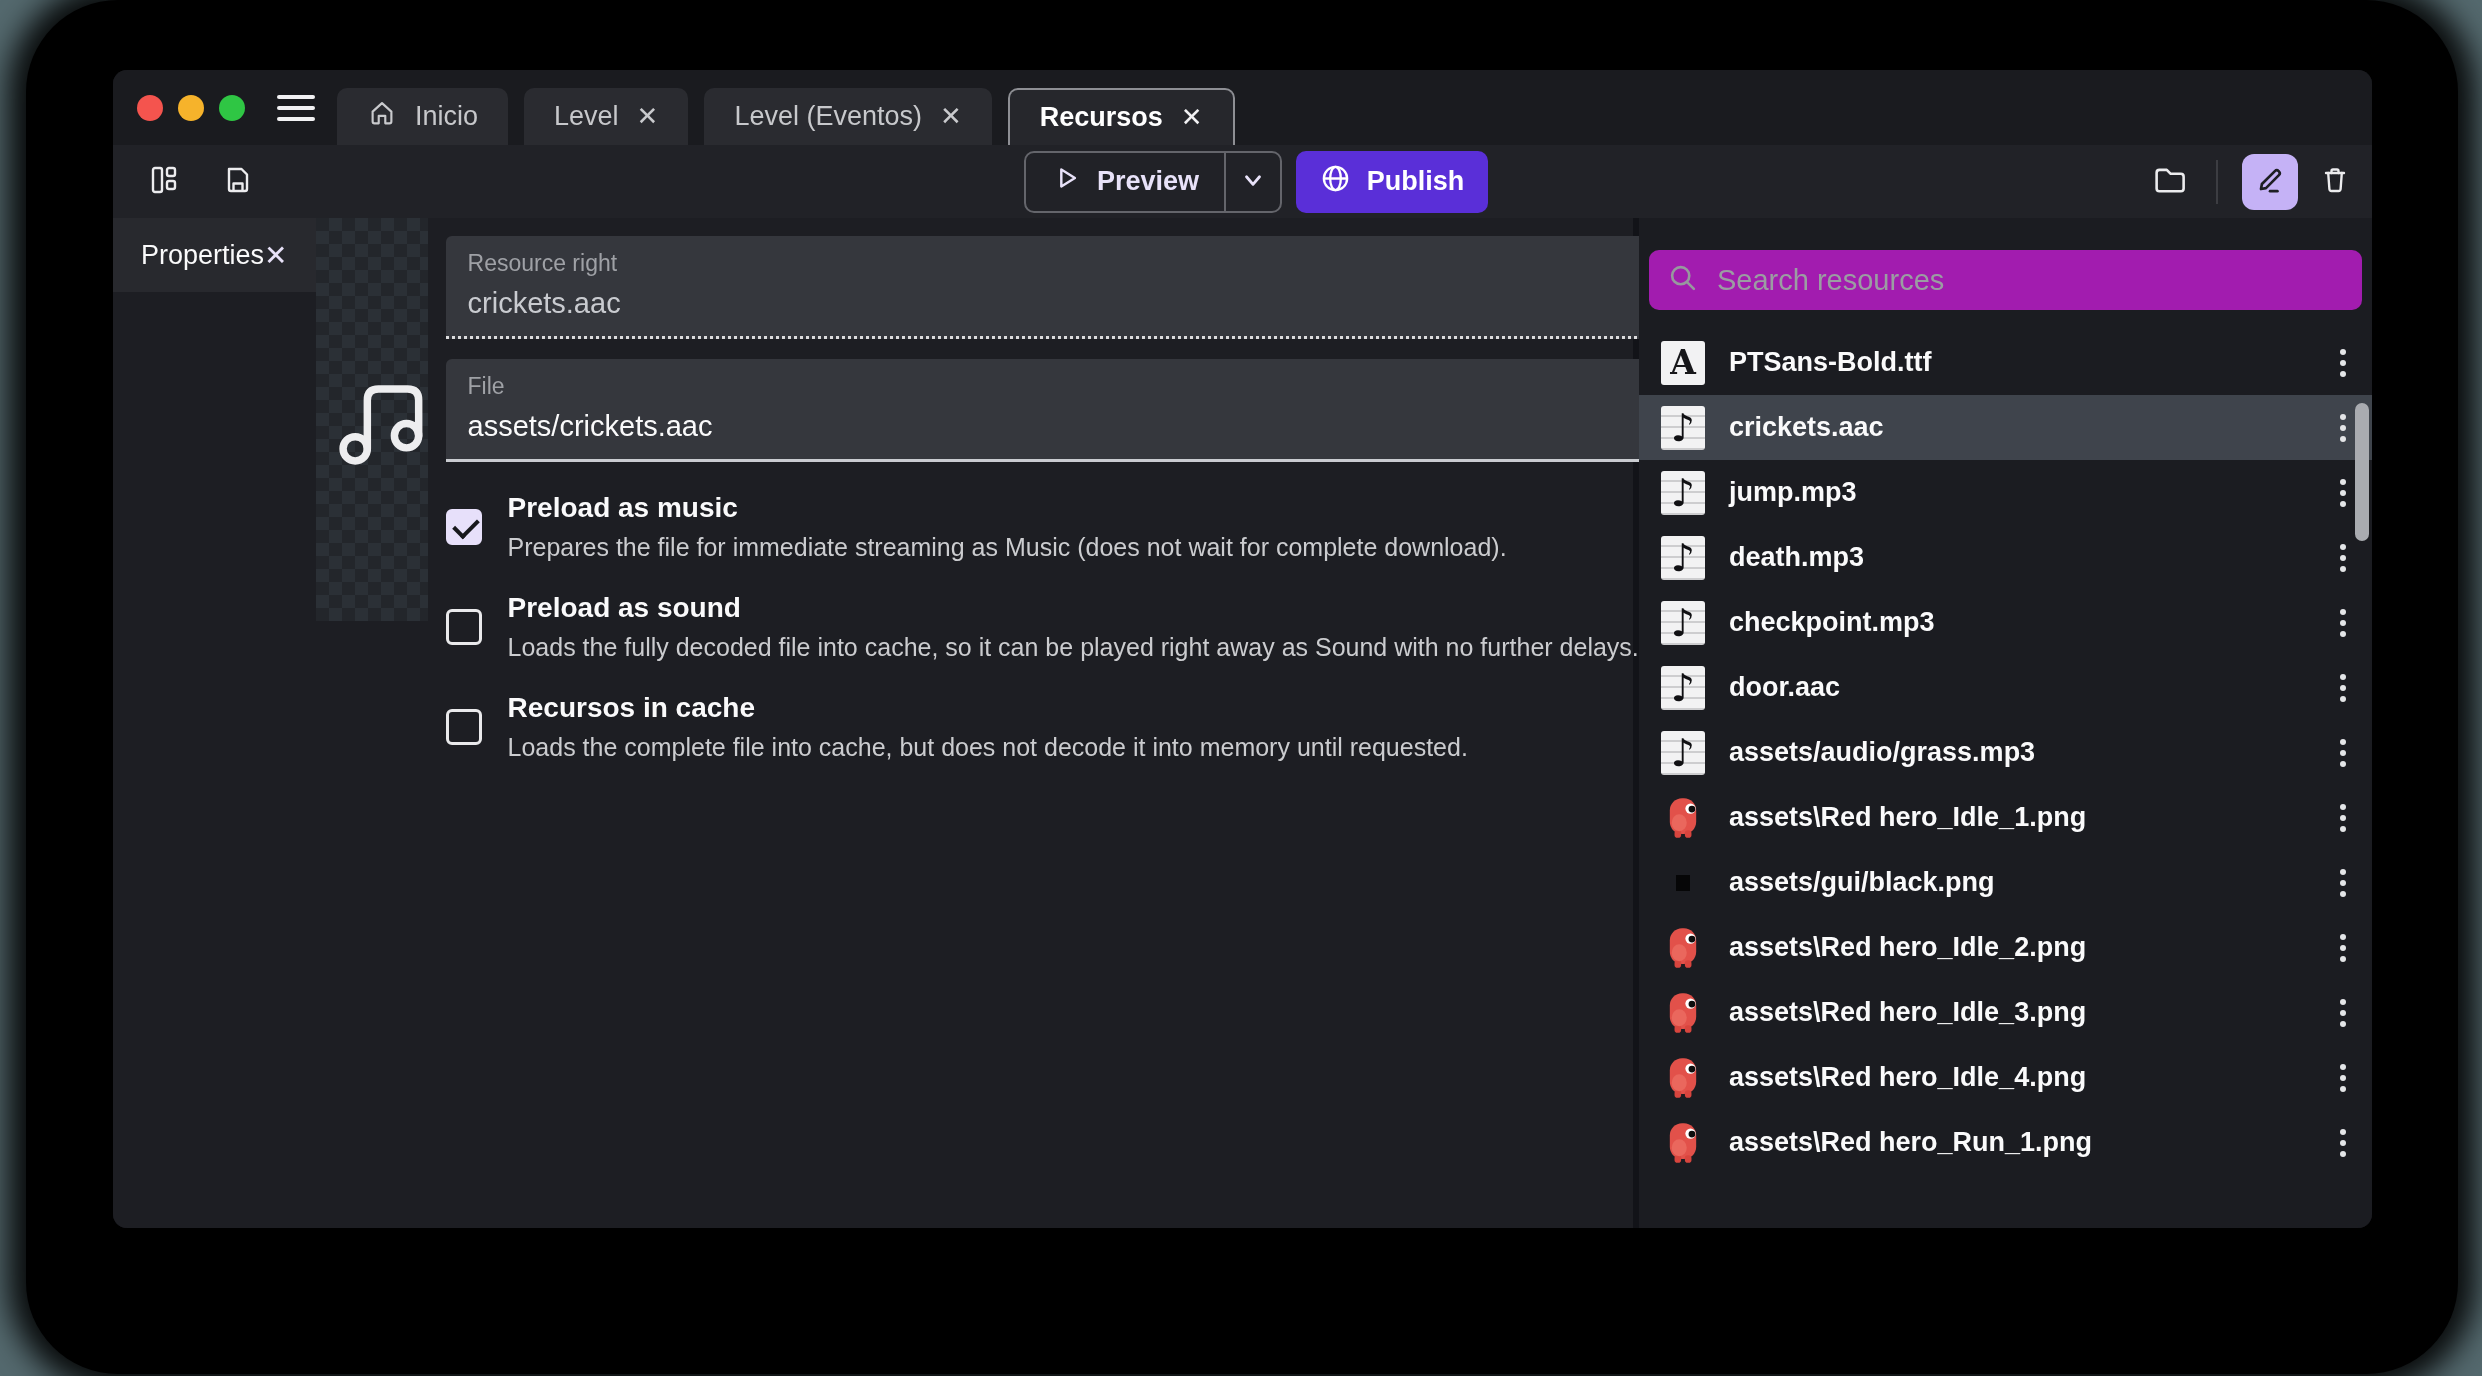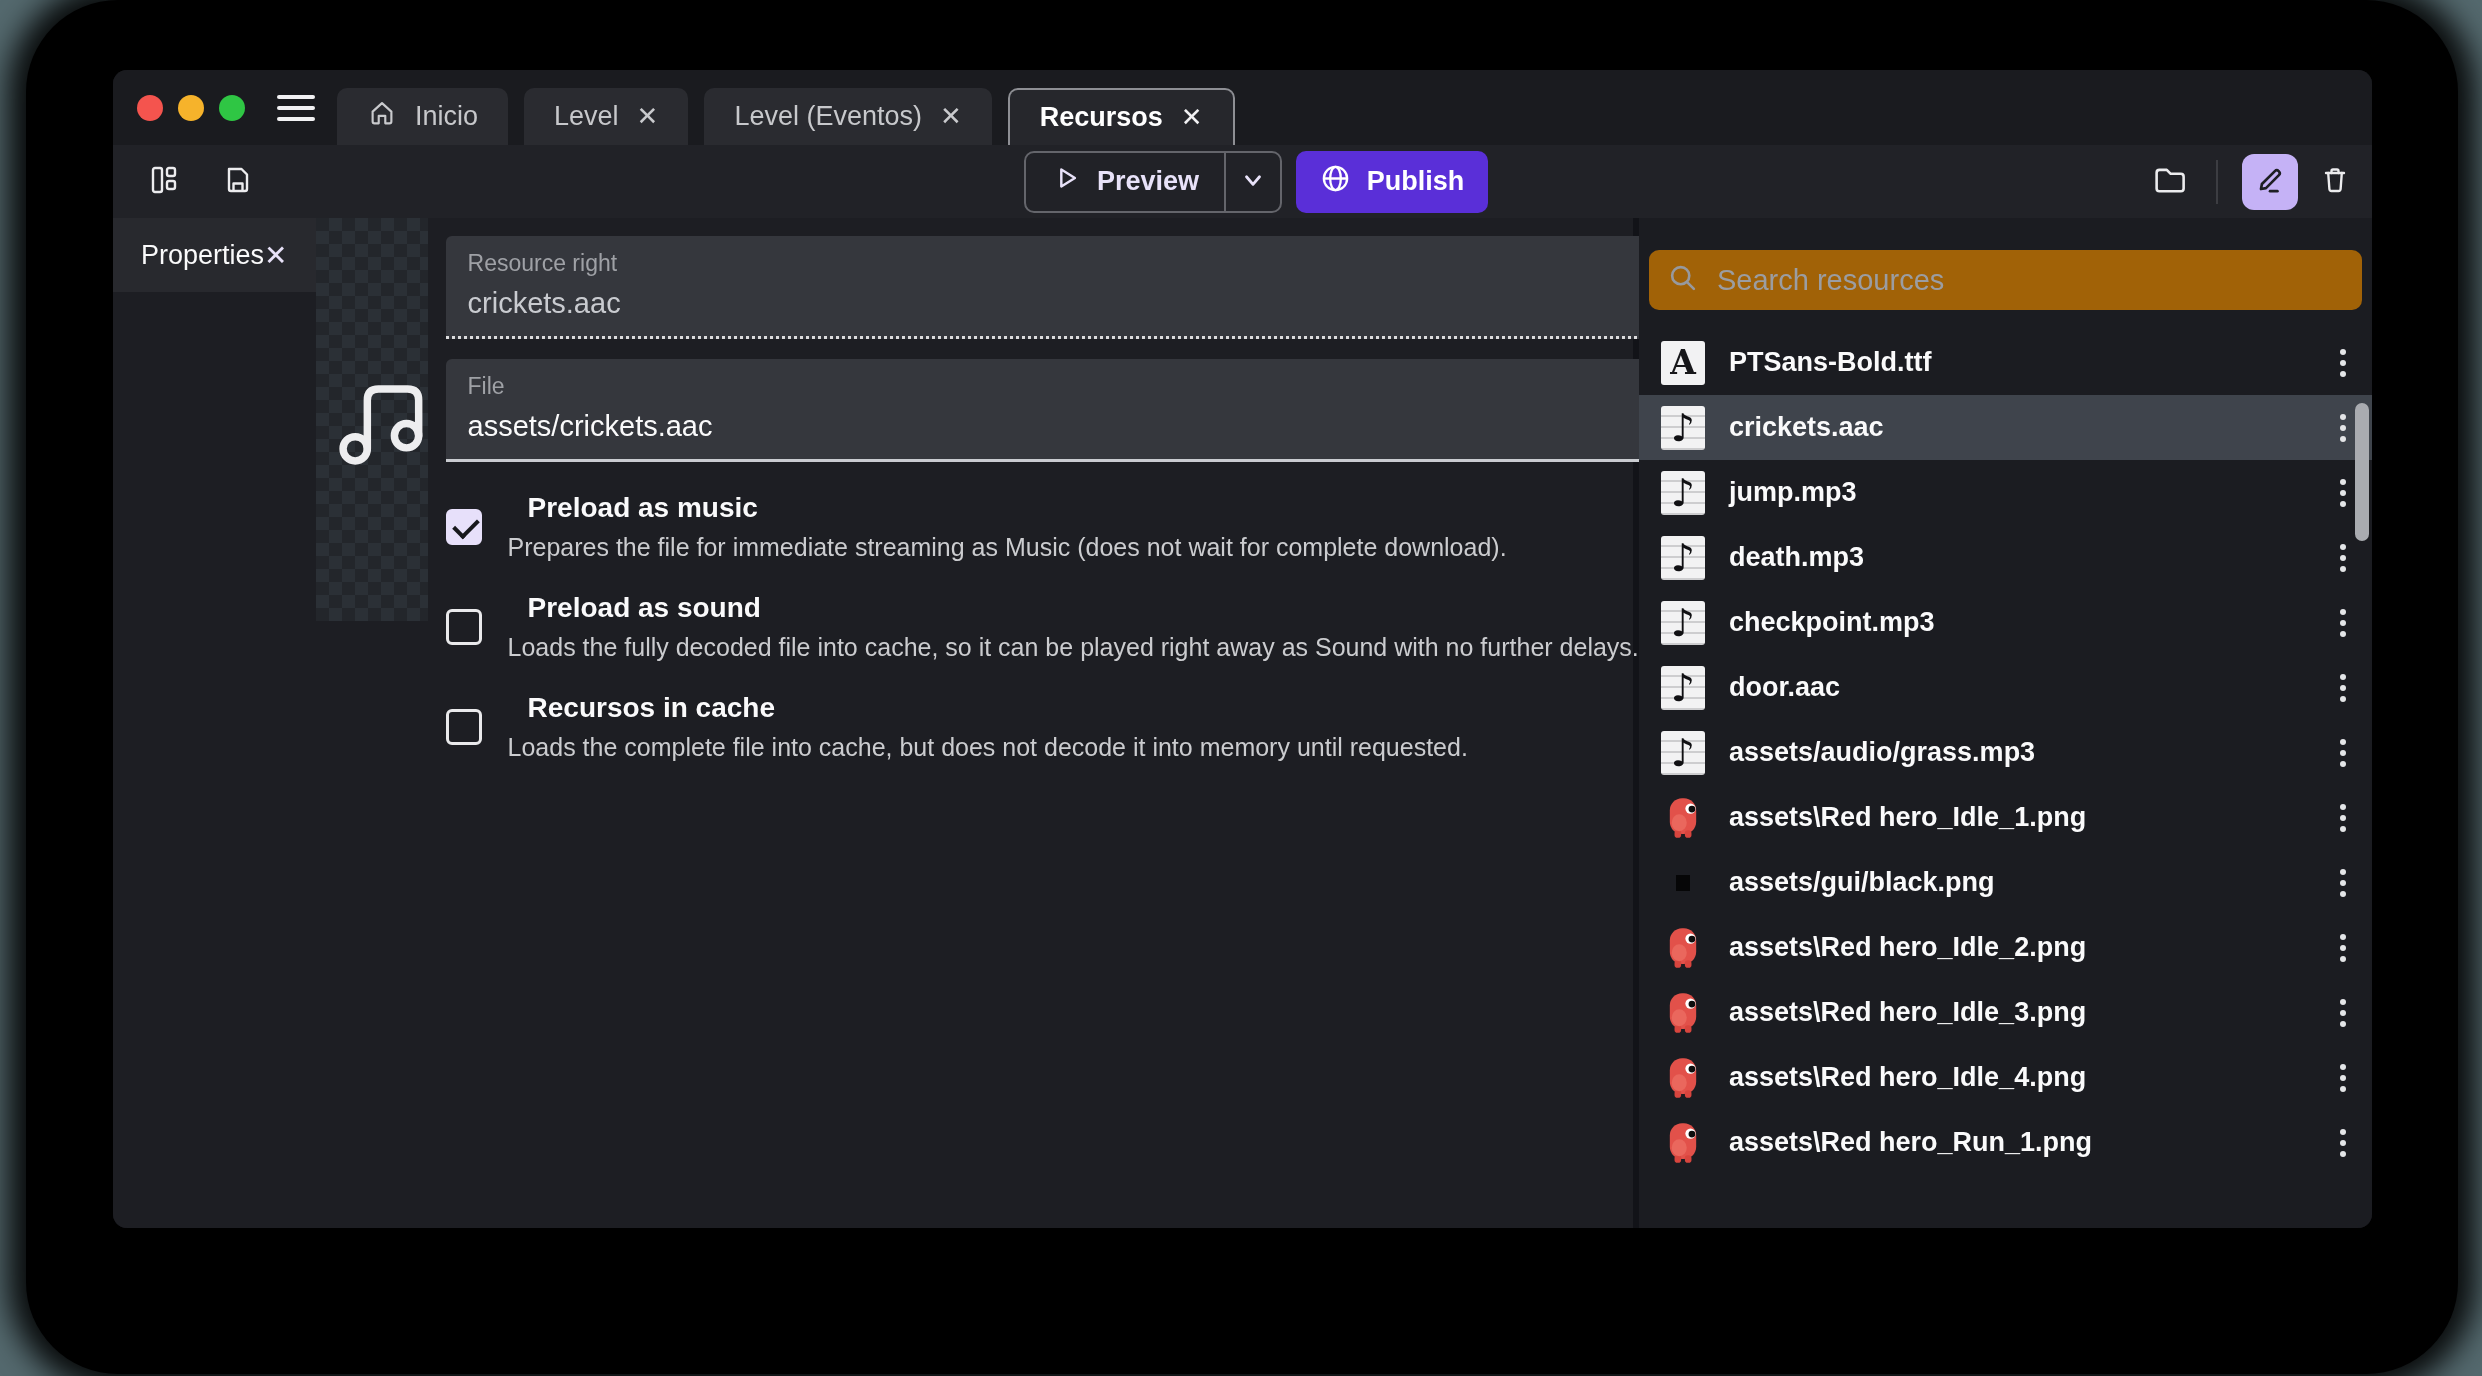--- a/index.html
+++ b/index.html
@@ -50,26 +50,26 @@
   .f-file{width:1207px;border-bottom:3px solid #C9CBD0;}
   .f-file .fvalue{color:#FAFAFB;}
   .btn-edit{height:64px;background:#5A2FD8;border-radius:10px;display:flex;align-items:center;color:#fff;cursor:pointer;}
   .btn-edit .main{display:flex;gap:14px;align-items:center;padding:0 24px;font-size:27px;font-weight:700;}
   .btn-edit .divider{width:2px;height:64px;background:#4A23B8;}
   .btn-edit .chev{width:52px;display:flex;justify-content:center;}
   .option{display:flex;align-items:center;gap:26px;margin-top:30px;}
   .cb{width:36px;height:36px;box-sizing:border-box;border:3px solid #E9E9EB;border-radius:6px;flex:none;position:relative;cursor:pointer;}
   .cb[data-checked="true"]{background:#E7E0FA;border-color:#E7E0FA;}
   .cb[data-checked="true"]::after{content:"";position:absolute;left:5px;top:6px;width:20px;height:11px;border-left:4px solid #17181C;border-bottom:4px solid #17181C;transform:rotate(-45deg);}
-  .opt-title{font-size:28px;font-weight:700;color:#FAFAFB;margin-left:20px;}
+  .opt-title{font-size:28px;font-weight:700;color:#FAFAFB;}
   .opt-desc{font-size:25px;color:#CBCCCF;margin-top:9px;}
 
   
   .right-panel{flex:1;margin-left:6px;background:#1B1C21;position:relative;overflow:hidden;}
-  .search-wrap{margin:32px 10px 0;height:60px;background:#a16207;border-radius:10px;display:flex;align-items:center;padding:0 18px;gap:16px;}
+  .search-wrap{margin:32px 10px 0;height:60px;background:#a21caf;border-radius:10px;display:flex;align-items:center;padding:0 18px;gap:16px;}
   .search-input{background:transparent;border:none;outline:none;color:#E8E8EA;font-size:29px;flex:1;font-family:inherit;}
   .search-input::placeholder{color:#9B9DA2;}
   .res-list{margin-top:20px;}
   .res-row{height:65px;display:flex;align-items:center;padding:0 26px 0 10px;cursor:pointer;}
   .res-row[data-selected="true"]{background:#3F444C;}
   .res-icon{width:44px;height:44px;flex:none;margin-left:12px;display:flex;align-items:center;justify-content:center;}
   .res-icon[data-icon="font"],.res-icon[data-icon="audio"]{background:#F2F2F3;border-radius:3px;}
   .res-icon[data-icon="audio"]{background-image:repeating-linear-gradient(to bottom,rgba(0,0,0,0) 0 9px,#CDCDCF 9px 11px);}
   .res-icon[data-icon="font"]::before{content:"A";font-family:"DejaVu Serif",serif;font-weight:700;font-size:33px;color:#17171A;}
   .res-icon[data-icon="audio"]::before{content:"♪";font-family:"DejaVu Sans",sans-serif;font-size:38px;color:#101013;}

